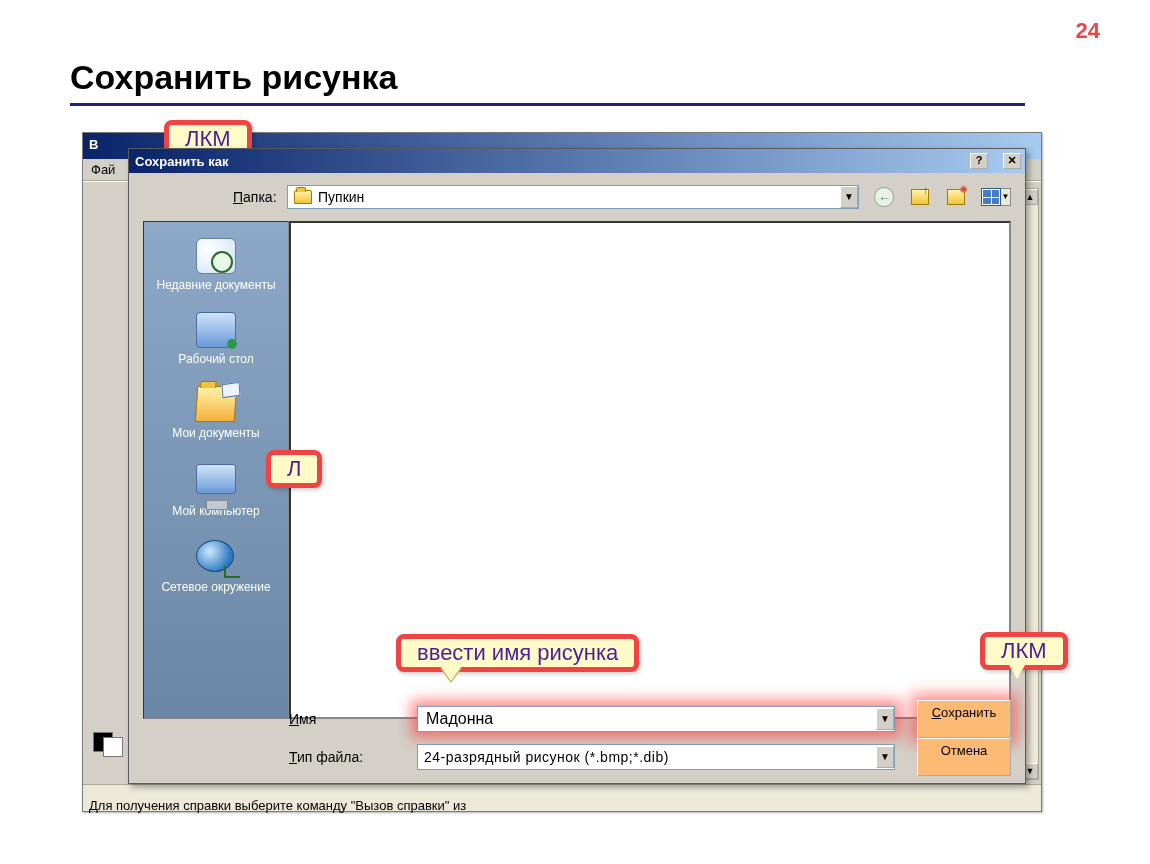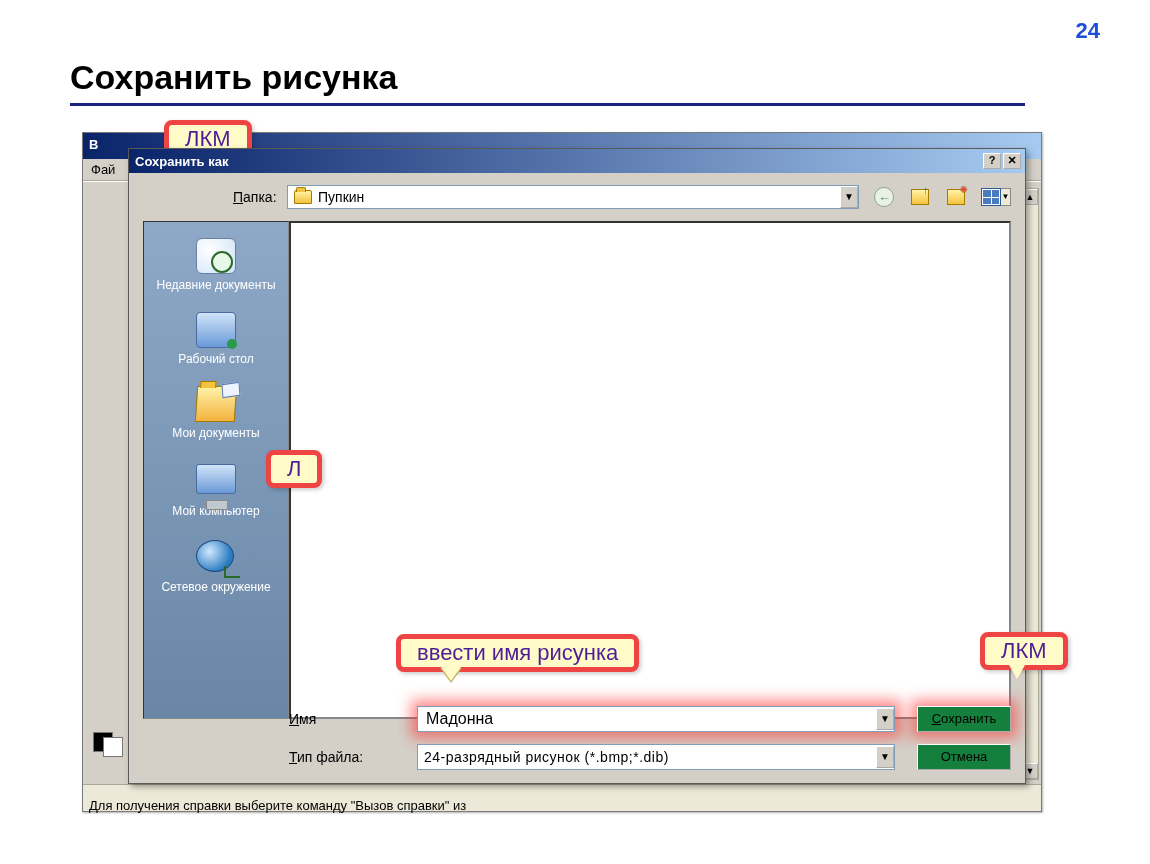--- a/index.html
+++ b/index.html
@@ -10,21 +10,21 @@
     width: 1150px;
     height: 864px;
     position: relative;
   }
   .page-number {
     position: absolute;
     top: 18px;
     right: 50px;
     font-size: 22px;
     font-weight: bold;
-    color: #1d4ed8;
+    color: #ef4444;
   }
   .page-title {
     position: absolute;
     top: 58px;
     left: 70px;
     font-size: 34px;
     font-weight: bold;
     color: #000;
   }
   .title-underline {
@@ -170,20 +170,21 @@
   }
   .saveas-titlebar {
     height: 24px;
     background: linear-gradient(to right, #0a246a, #a6caf0);
     color: #fff;
     font-size: 13px;
     font-weight: bold;
     display: flex;
     align-items: center;
     padding: 0 4px;
+    gap: 13px;
   }
   .saveas-titlebar .title-text { flex: 1; padding-left: 2px; }
   .titlebar-btn {
     width: 18px; height: 16px;
     background: #d4d0c8;
     border: 1px outset #fff;
     margin-left: 2px;
     font-size: 11px;
     color: #000;
     text-align: center;
@@ -291,22 +292,22 @@
     flex:1;
     height: 26px;
     background:#fff;
     border: 1px solid #7f9db9;
     display:flex; align-items:center;
     margin-right: 22px;
   }
   .combo-text { flex:1; padding: 0 6px; font-size: 14px; letter-spacing:0.5px;}
   .combo-text input {border:none;outline:none;width:100%;font-size:16px;font-family:inherit;}
   .action-btn {
-    width: 94px; height: 26px;
-    background:#15803d;
+    width: 94px; height: 38px;
+    background:#fdba74;
     border: 1px outset #fff;
     font-size: 13px;
     text-align:center;
     line-height: 24px;
   }
   .glow-red {
     box-shadow: 0 0 14px 6px rgba(255,40,40,0.55);
   }
 </style>
 </head>

